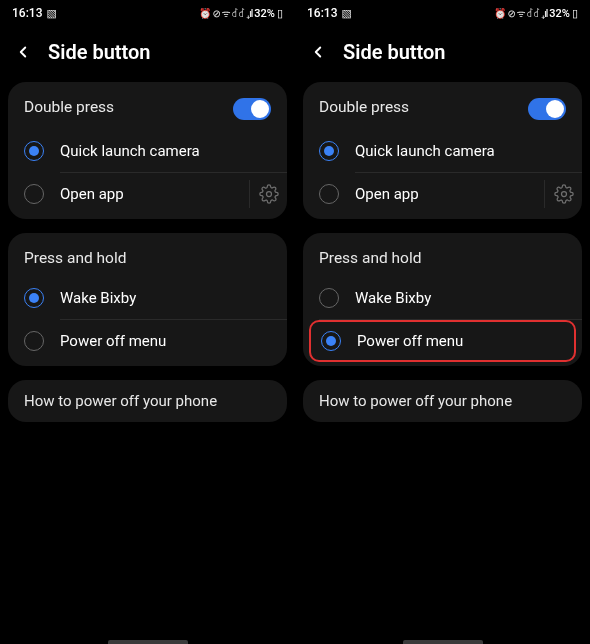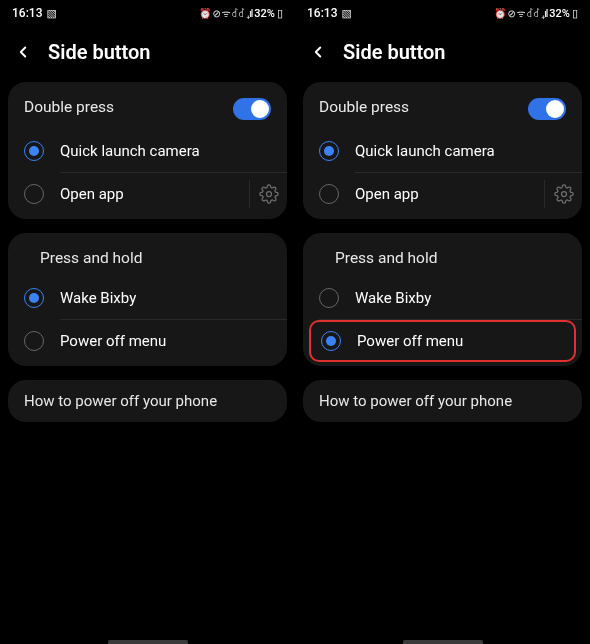--- a/index.html
+++ b/index.html
@@ -111,21 +111,20 @@
     display: flex; align-items: center; justify-content: center;
     border-left: 1px solid #2a2a2a;
     align-self: stretch;
     margin: -4px 0 -4px 0;
   }
   .gear-icon { opacity: 0.6; }
   .section-title-row {
     padding: 12px 16px 10px 16px;
     font-size: 15.5px;
     color: #e8e8e8;
-    margin-left: 16px;
   }
   .link-card {
     padding: 12px 16px;
     font-size: 15px;
     color: #e8e8e8;
   }
   .home-indicator {
     position: absolute;
     bottom: 0;
     left: 50%;

